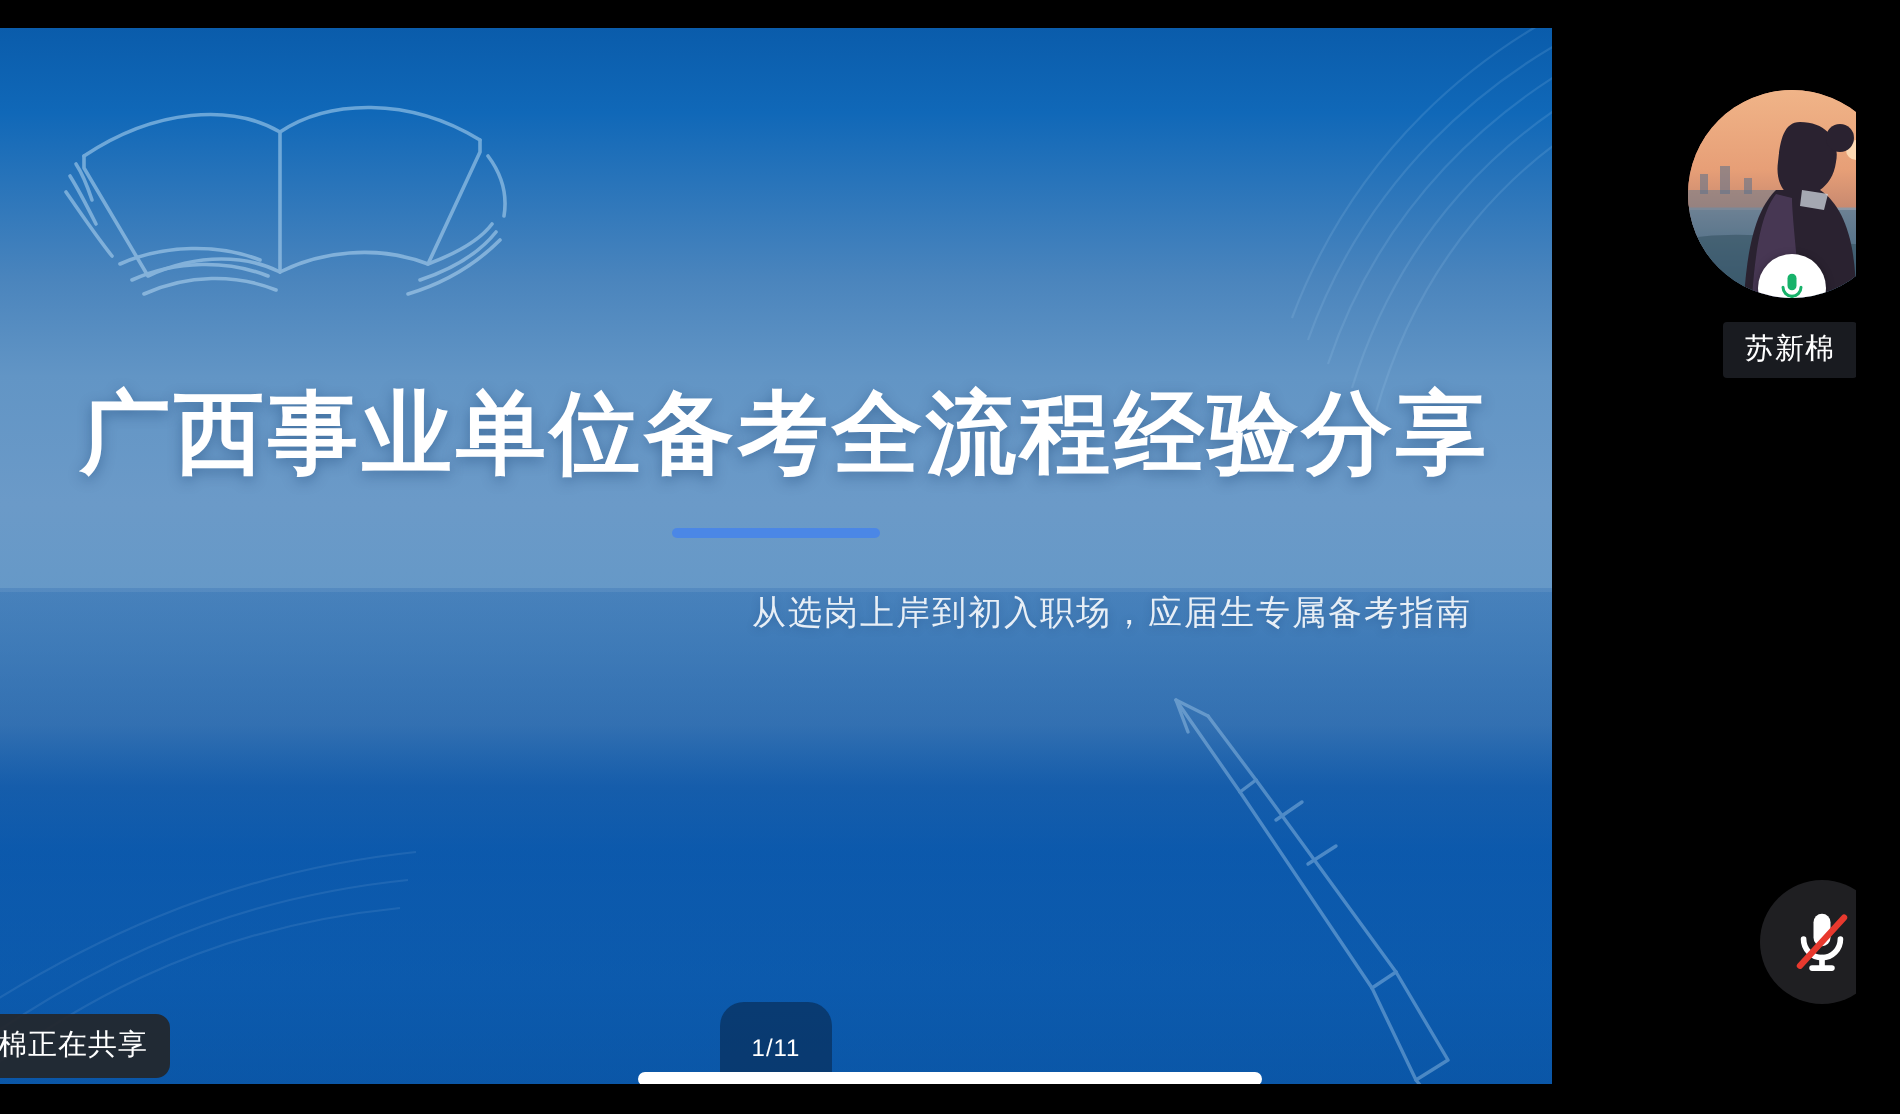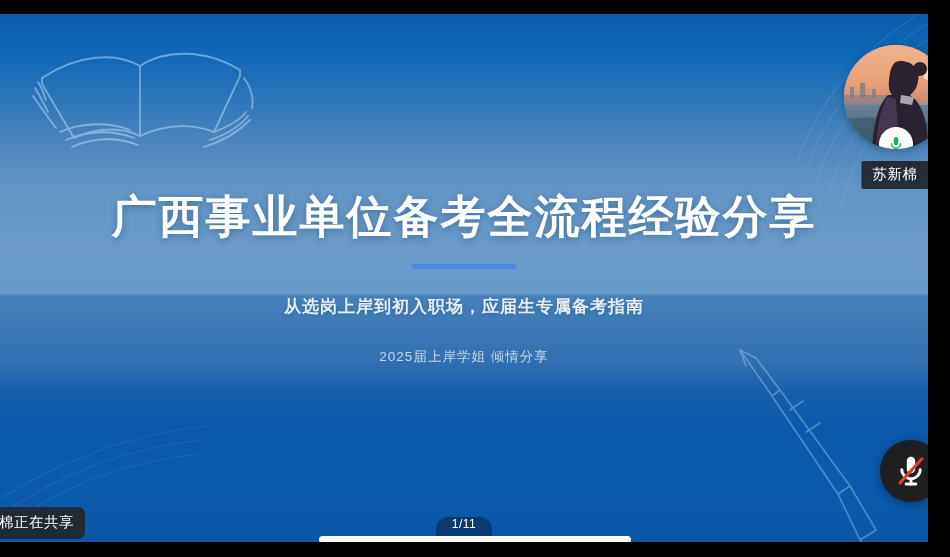--- a/index.html
+++ b/index.html
@@ -19,21 +19,21 @@
     height: 557px;
     background: #000000;
     overflow: hidden;
   }
 
   
   .slide-surface {
     position: absolute;
     left: 0;
     top: 14px;
-    width: 928px;
+    width: 776px;
     height: 528px;
     overflow: hidden;
     background: linear-gradient(
       180deg,
       #0a5cab 0%,
       #1068b8 8%,
       #4b85bd 24%,
       #6295c5 33%,
       #6b9ac8 45%,
       #6398c7 58%,
@@ -122,42 +122,43 @@
     height: 5px;
     margin: 21px auto 0;
     border-radius: 3px;
     background: #4a86e8;
     opacity: 0.95;
   }
 
   .slide-subtitle {
     margin-top: 26px;
     font-size: 17px;
-    font-weight: 700;
+    font-weight: 400;
     letter-spacing: 1px;
     color: rgba(255,255,255,0.88);
     text-shadow: 0 1px 4px rgba(0,40,90,0.25);
+    text-align: right;
   }
 
   .slide-byline {
     margin-top: 30px;
     font-size: 13.5px;
     font-weight: 400;
     letter-spacing: 1px;
     color: rgba(255,255,255,0.70);
   }
 
   
   .page-indicator {
     position: absolute;
     left: 50%;
     transform: translateX(-50%);
     bottom: 2px;
     min-width: 56px;
-    padding: 0 14px 9px;
+    padding: 16px 14px 9px;
     border-radius: 12px 12px 0 0;
     background: rgba(8,47,92,0.72);
     color: #ffffff;
     font-size: 12px;
     text-align: center;
     letter-spacing: 0.5px;
   }
 
   
   .participant-tile {
@@ -337,21 +338,20 @@
         <path d="M96 88 L110 79"></path>
         <path d="M128 150 L150 196 L166 186 L140 142"></path>
         <path d="M150 196 L158 206"></path>
       </g>
     </svg>
 
     <div class="slide-center">
       <div class="slide-title">广西事业单位备考全流程经验分享</div>
       <div class="title-rule"></div>
       <div class="slide-subtitle">从选岗上岸到初入职场，应届生专属备考指南</div>
-      <div class="slide-byline">2025届上岸学姐 倾情分享</div>
     </div>
 
     <div class="page-indicator">1/11</div>
   </div>
 
   <div class="participant-tile">
     <div class="avatar-wrap">
       <svg class="avatar-photo" viewBox="0 0 104 104">
         <defs>
           <linearGradient id="skyGrad" x1="0" y1="0" x2="0" y2="1">

